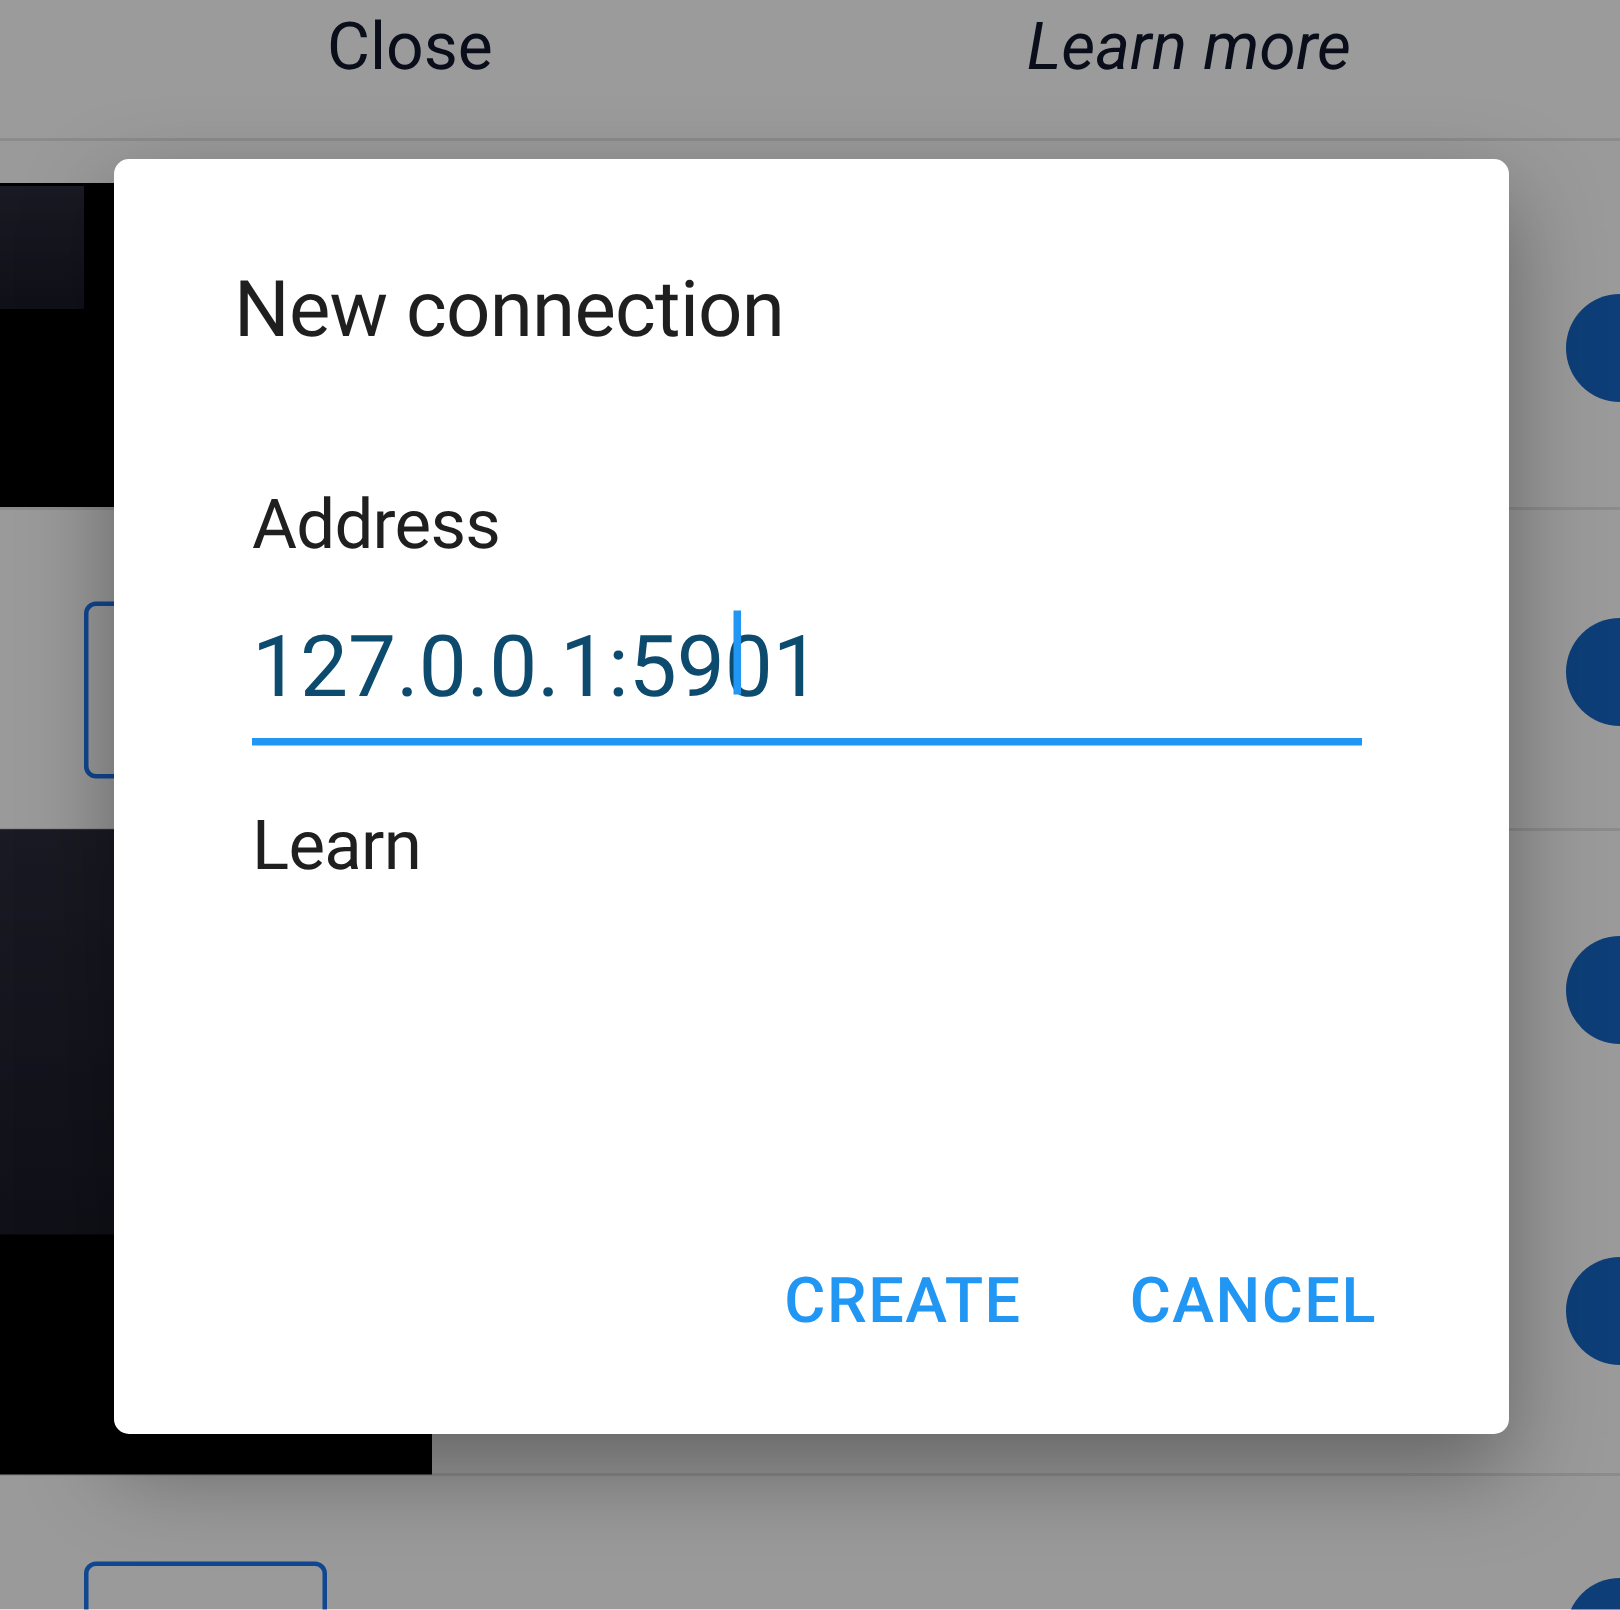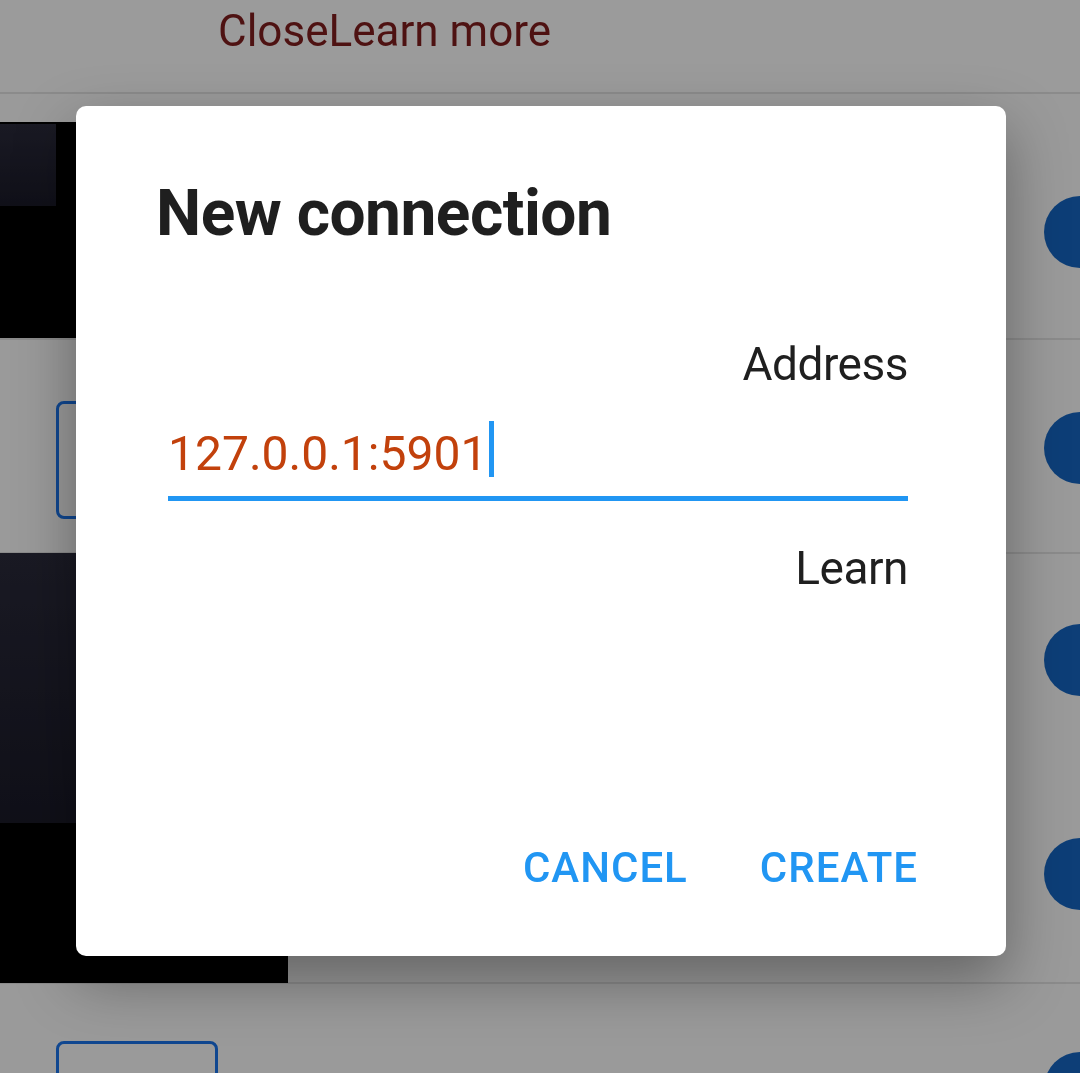--- a/index.html
+++ b/index.html
@@ -30,27 +30,29 @@
       width: 100%;
       height: 94px;
       display: flex;
       align-items: flex-start;
       padding-top: 5px;
       background: #fafafa;
       border-bottom: 2px solid #e0e0e0;
     }
     .top-link {
       font-size: 44px;
-      color: #7f1d1d;
+      color: #0f172a;
       font-weight: 400;
     }
     .top-link.close {
       margin-left: 218px;
     }
     .top-link.learn {
+      margin-left: 356px;
+      font-style: italic;
     }
 
     .bg-content {
       padding: 0;
     }
 
     .bg-card-row {
       display: flex;
       align-items: center;
       border-bottom: 2px solid #e0e0e0;
@@ -128,51 +130,50 @@
       height: 850px;
       background: #fff;
       border-radius: 10px;
       box-shadow: 0 24px 60px rgba(0,0,0,0.35);
       padding: 70px 80px 40px 80px;
       display: flex;
       flex-direction: column;
     }
 
     .dialog-title {
-      font-size: 64px;
-      font-weight: 700;
+      font-size: 52px;
+      font-weight: 400;
       color: #1f1f1f;
       margin-bottom: 86px;
       letter-spacing: -0.5px;
     }
 
     .field-group {
       margin-bottom: 40px;
       margin-left: 12px;
       width: 740px;
     }
 
     .field-label {
       font-size: 46px;
       font-weight: 400;
       color: #1f1f1f;
       margin-bottom: 28px;
       letter-spacing: -0.5px;
-      text-align: right;
     }
 
     .text-input {
       width: 100%;
       border: none;
       outline: none;
-      font-size: 48px;
+      font-size: 57px;
       font-family: inherit;
       padding: 6px 0 14px 0;
       background: transparent;
-      color: #c2410c;
+      color: #0c4a6e;
     }
     .text-input::placeholder {
       color: #9e9e9e;
     }
 
     .input-wrap {
       position: relative;
     }
     .input-wrap.focused {
       border-bottom: 5px solid #2196f3;
@@ -255,16 +256,16 @@
       <input type="text" class="text-input" id="address-input" value="127.0.0.1:5901" style="">
       <div class="caret" id="address-caret" style="left: 321.359px;"></div>
     </div>
   </div>
 
   <div class="field-group">
     <div class="field-label">Learn</div>
   </div>
 
   <div class="dialog-actions">
+    <button class="dialog-button">CREATE</button>
     <button class="dialog-button">CANCEL</button>
-    <button class="dialog-button">CREATE</button>
   </div>
 </div>
 
 </body></html>

